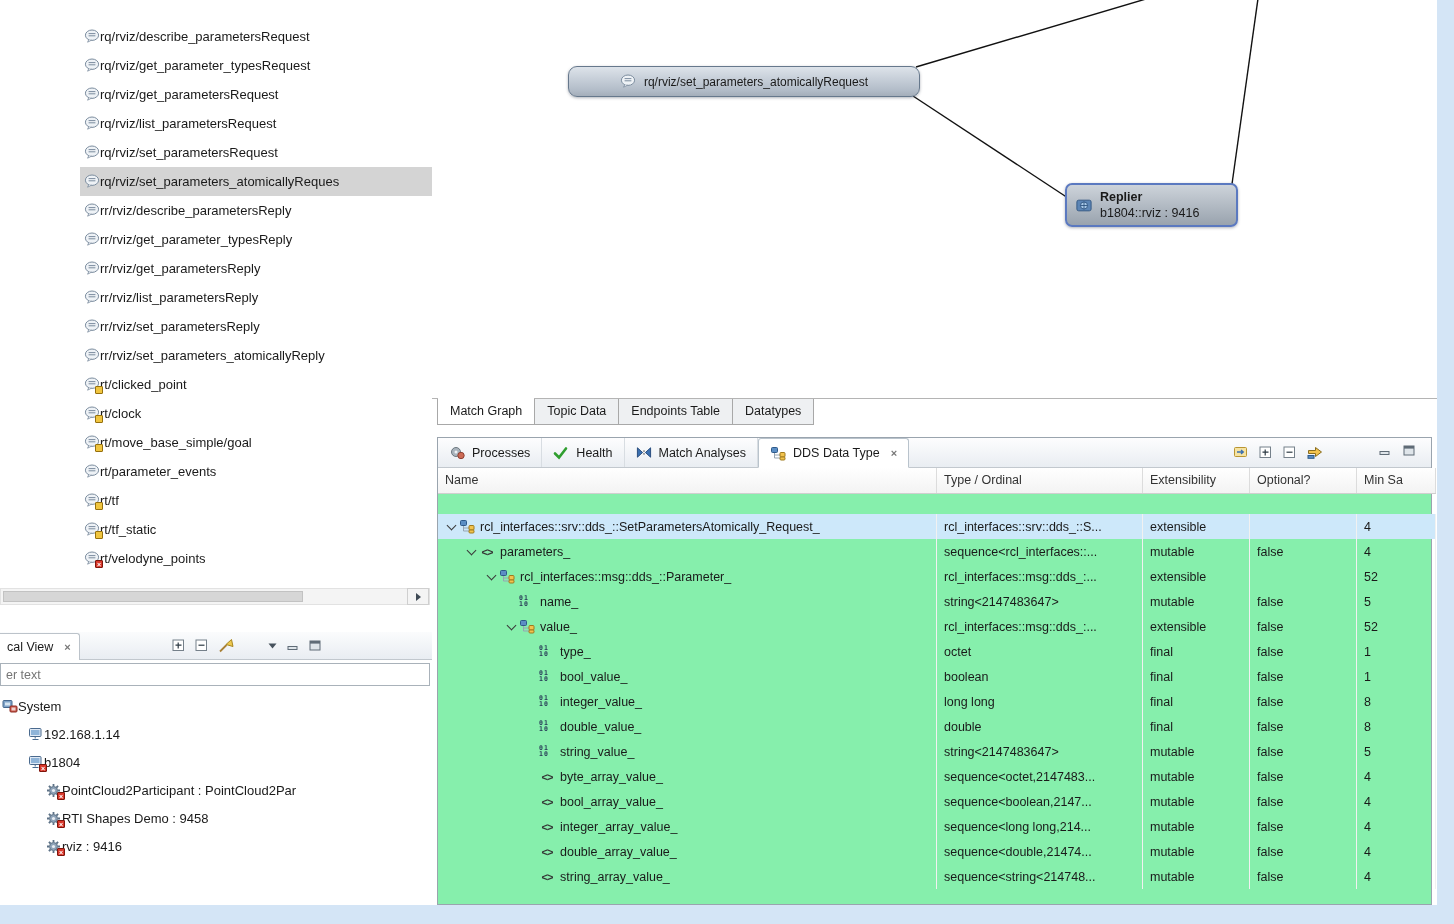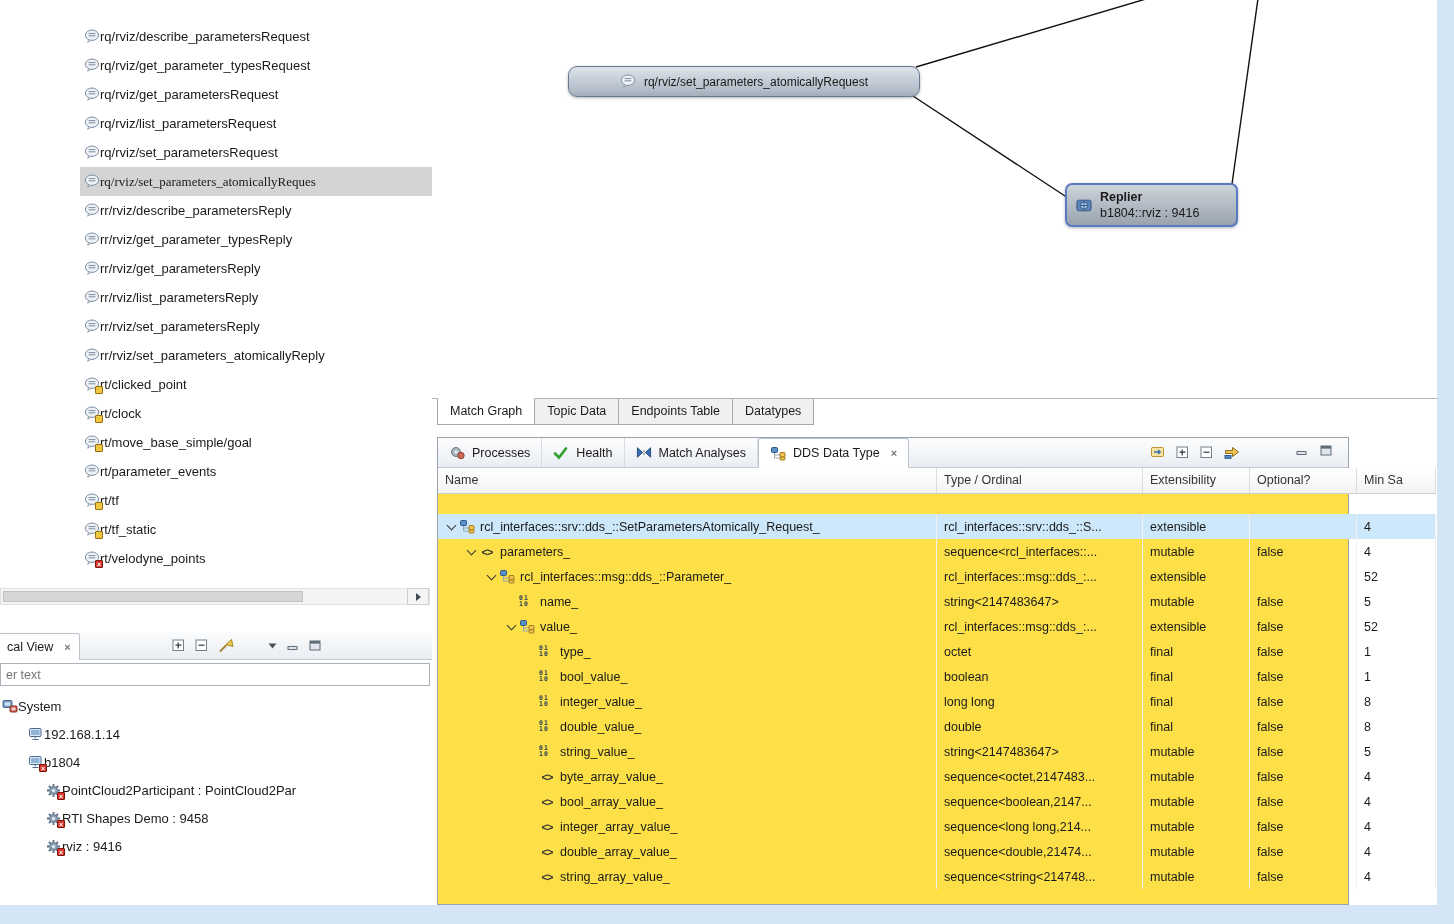--- a/index.html
+++ b/index.html
@@ -8,21 +8,21 @@
     font-family: "Liberation Sans", "DejaVu Sans", sans-serif;
     font-size: 13px; color:#1a1a1a;
     background:#d4e5f6;
   }
   .stage { position:relative; width:1454px; height:924px; overflow:hidden; background:var(--window-bg,#d4e5f6); }
   .content { position:absolute; left:0; top:0; width:1437px; height:905px; background:#fff; }
 
   
   .topic-tree { position:absolute; left:0; top:0; width:432px; height:586px; padding-top:22px; overflow:hidden; background:#fff; }
   .titem { display:flex; align-items:center; gap:0; height:29px; margin-left:80px; padding:0 4px; white-space:nowrap; overflow:hidden; }
-  .titem.sel { background:var(--selection-gray,#d4d4d4);font-family:Liberation Serif, serif; }
+  .titem.sel { background:var(--selection-gray,#d4d4d4); }
   .lbl { white-space:nowrap; }
 
   .hscroll { position:absolute; left:0; top:588px; width:430px; height:17px; background:#f4f4f4; border:1px solid #e2e2e2; }
   .hthumb { position:absolute; left:2px; top:2px; width:300px; height:11px; background:#d6d6d6; border:1px solid #c2c2c2; }
   .hbtn { position:absolute; right:0; top:-1px; width:22px; height:17px; background:#f4f4f4; border:1px solid #cfcfcf; display:flex; align-items:center; justify-content:center; }
   .arr-r { width:0; height:0; border-left:5px solid #3f4a55; border-top:4px solid transparent; border-bottom:4px solid transparent; }
 
   
   .pv { position:absolute; left:0; top:632px; width:432px; height:273px; background:#fff; }
   .pv-tabbar { position:relative; height:28px; background:linear-gradient(#fbfcfd,#e9edf2); border-bottom:1px solid #c2c8ce; }
@@ -49,21 +49,21 @@
 
   
   .etabs-line { position:absolute; left:432px; top:398px; width:1005px; height:1px; background:#b4b4b4; }
   .etabs { position:absolute; left:437px; top:399px; display:flex; }
   .etab { border:1px solid #a8a8a8; border-top:none; background:#eef0f2; padding:0 12px; height:26px; line-height:25px;
           font-size:12.5px; margin-right:-1px; position:relative; }
   .etab.active { background:#fff; z-index:2; }
   .etab.active::before { content:''; position:absolute; top:-1px; left:0; right:0; height:1px; background:#fff; }
 
   
-  .bpanel { position:absolute; left:437px; top:437px; width:912px; height:468px; border:1px solid #9aa4ae; background:#fde047; }
+  .bpanel { position:absolute; left:437px; top:437px; width:995px; height:468px; border:1px solid #9aa4ae; background:#86efac; }
   .vtabbar { position:relative; height:30px; background:linear-gradient(#fdfdfe,#e9edf2); border-bottom:1px solid #c2c8ce;
              display:flex; align-items:stretch; }
   .vtab { display:flex; align-items:center; gap:7px; padding:0 11px; font-size:12.5px; border-right:1px solid #d8dde2; }
   .vtab.active { background:#fff; border:1px solid #b9c3cc; border-bottom-color:#fff; border-radius:3px 3px 0 0; margin-bottom:-1px; }
   .vtools { position:absolute; right:108px; top:7px; display:flex; gap:11px; align-items:center; }
   .vwin { position:absolute; right:16px; top:7px; display:flex; gap:12px; align-items:center; }
   .tbtn { display:inline-flex; align-items:center; }
   .close { font-size:11px; font-weight:bold; color:#777; margin-left:4px; }
 
   .dheader { position:absolute; left:0; top:30px; width:998px; display:grid; grid-template-columns:499px 206px 107px 107px 79px;

